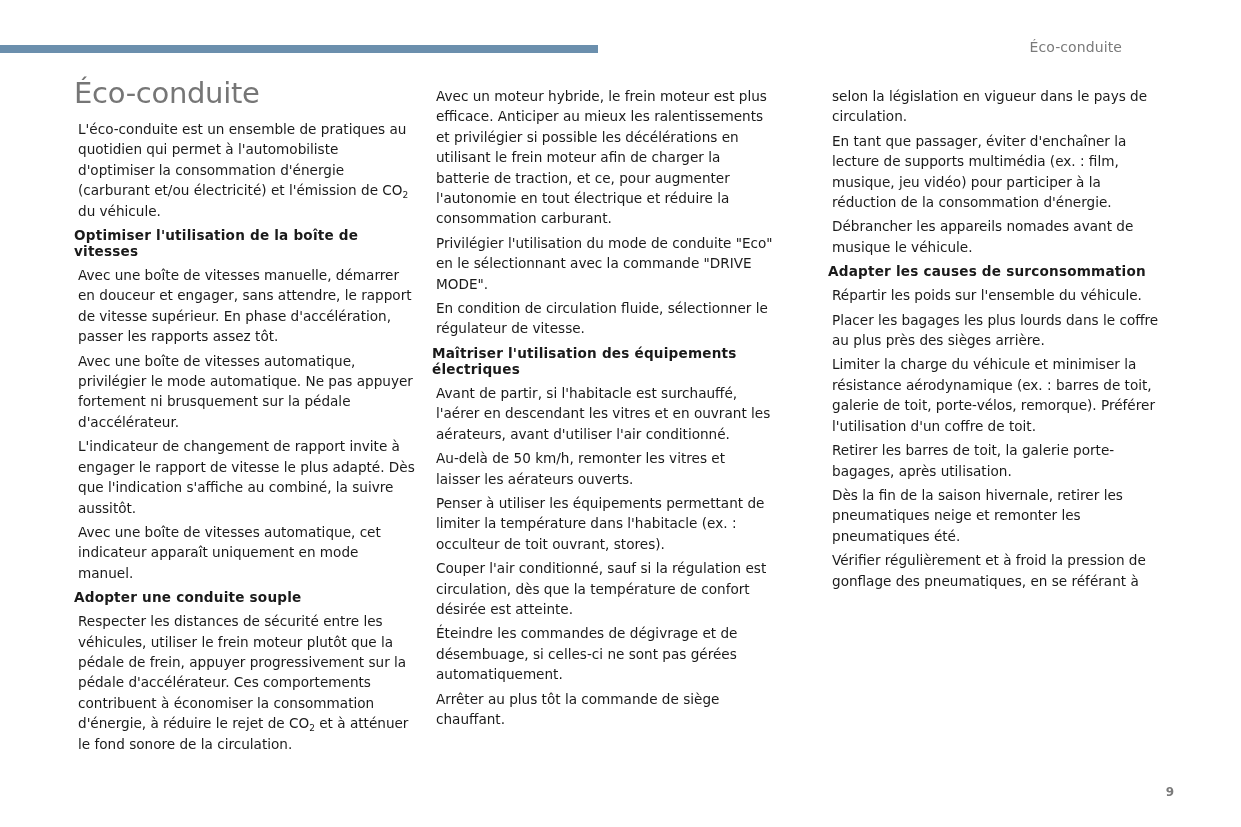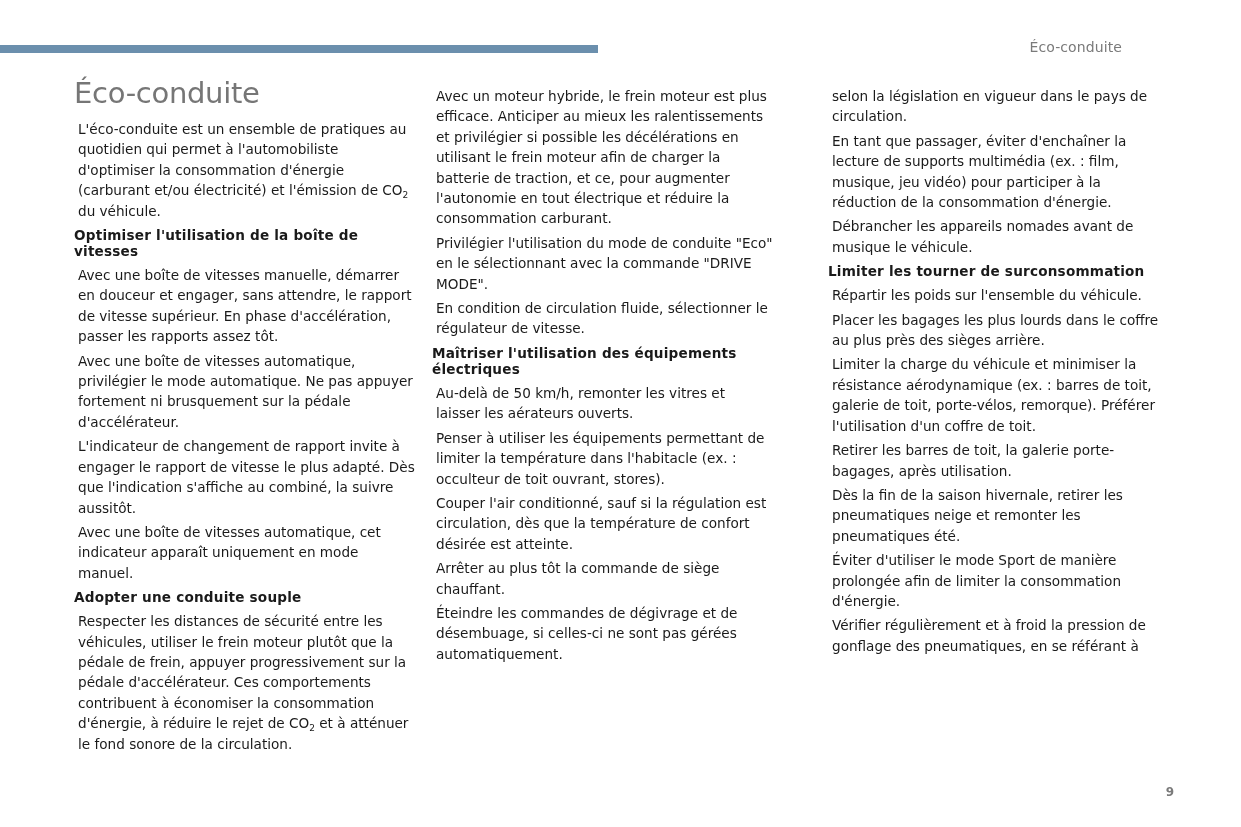--- a/index.html
+++ b/index.html
@@ -54,34 +54,34 @@
   <p>Avec une boîte de vitesses automatique, cet indicateur apparaît uniquement en mode manuel.</p>
   <h2>Adopter une conduite souple</h2>
   <p><span>Respecter les distances de sécurité entre les véhicules, utiliser le frein moteur plutôt que la pédale de frein, appuyer progressivement sur la pédale d'accélérateur. Ces comportements contribuent à économiser la consommation d'énergie, à réduire le rejet de CO</span><sub>2</sub><span> et à atténuer le fond sonore de la circulation.</span></p>
 </div>
 
 <div class="col col-2">
   <p>Avec un moteur hybride, le frein moteur est plus efficace. Anticiper au mieux les ralentissements et privilégier si possible les décélérations en utilisant le frein moteur afin de charger la batterie de traction, et ce, pour augmenter l'autonomie en tout électrique et réduire la consommation carburant.</p>
   <p>Privilégier l'utilisation du mode de conduite "Eco" en le sélectionnant avec la commande "DRIVE MODE".</p>
   <p>En condition de circulation fluide, sélectionner le régulateur de vitesse.</p>
   <h2>Maîtriser l'utilisation des équipements électriques</h2>
+  <p>Avant de partir, si l'habitacle est surchauffé, l'aérer en descendant les vitres et en ouvrant les aérateurs, avant d'utiliser l'air conditionné.</p>
   <p>Au-delà de 50 km/h, remonter les vitres et laisser les aérateurs ouverts.</p>
   <p>Penser à utiliser les équipements permettant de limiter la température dans l'habitacle (ex. : occulteur de toit ouvrant, stores).</p>
   <p>Couper l'air conditionné, sauf si la régulation est circulation, dès que la température de confort désirée est atteinte.</p>
+  <p>Éteindre les commandes de dégivrage et de désembuage, si celles-ci ne sont pas gérées automatiquement.</p>
   <p>Arrêter au plus tôt la commande de siège chauffant.</p>
-  <p>Éteindre les commandes de dégivrage et de désembuage, si celles-ci ne sont pas gérées automatiquement.</p>
 </div>
 
 <div class="col col-3">
   <p>selon la législation en vigueur dans le pays de circulation.</p>
   <p>En tant que passager, éviter d'enchaîner la lecture de supports multimédia (ex. : film, musique, jeu vidéo) pour participer à la réduction de la consommation d'énergie.</p>
   <p>Débrancher les appareils nomades avant de musique le véhicule.</p>
-  <h2>Limiter les tourner de surconsommation</h2>
+  <h2>Adapter les causes de surconsommation</h2>
   <p>Répartir les poids sur l'ensemble du véhicule.</p>
   <p>Placer les bagages les plus lourds dans le coffre au plus près des sièges arrière.</p>
   <p>Limiter la charge du véhicule et minimiser la résistance aérodynamique (ex. : barres de toit, galerie de toit, porte-vélos, remorque). Préférer l'utilisation d'un coffre de toit.</p>
   <p>Retirer les barres de toit, la galerie porte-bagages, après utilisation.</p>
   <p>Dès la fin de la saison hivernale, retirer les pneumatiques neige et remonter les pneumatiques été.</p>
-  <p>Éviter d'utiliser le mode Sport de manière prolongée afin de limiter la consommation d'énergie.</p>
   <p>Vérifier régulièrement et à froid la pression de gonflage des pneumatiques, en se référant à</p>
 </div>
 
 <div class="page-number">9</div>
 
 </body></html>

